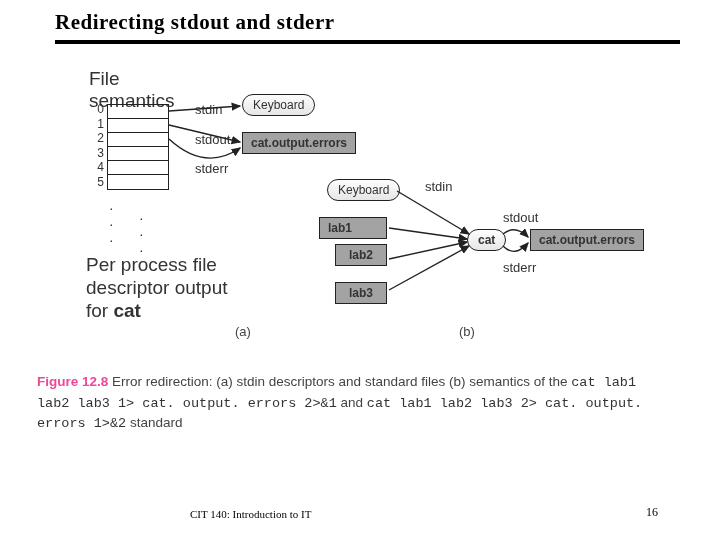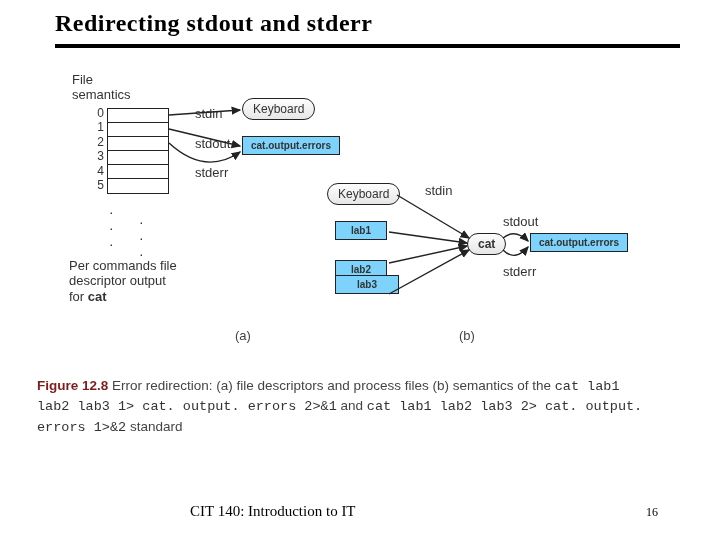--- a/index.html
+++ b/index.html
@@ -9,40 +9,40 @@
     background: #fff;
     font-family: Georgia, 'Times New Roman', serif;
     color: #000;
   }
   .slide {
     position: relative;
     width: 720px; height: 540px;
     padding: 10px 40px 0 55px;
   }
   .title {
-    font-size: 24px;
+    font-size: 21px;
     font-weight: bold;
     line-height: 1.15;
     margin: 0 0 6px 0;
     letter-spacing: 0.5px;
   }
   .title-rule {
     border: none;
     border-top: 4px solid #000;
     margin: 0 0 18px 0;
   }
   .figure {
     position: relative;
     width: 615px;
     height: 300px;
     margin-left: -18px;
     font-family: Arial, Helvetica, sans-serif;
     color: #333;
   }
-  .figure .lbl { position: absolute; font-size: 13px; }
+  .figure .lbl { position: absolute; font-size: 19px; margin-left: 17px; }
   .figure .fd-label { left: 35px; top: 6px; }
   .figure .fd-table {
     position: absolute; left: 70px; top: 42px;
     border: 1.5px solid #222;
   }
   .figure .fd-table .row {
     width: 60px; height: 14px; border-bottom: 1px solid #222;
   }
   .figure .fd-table .row:last-child { border-bottom: none; }
   .figure .fd-nums { position: absolute; left: 55px; top: 40px; font-size: 12px; line-height: 14.5px; text-align: right; width: 12px; }
@@ -54,45 +54,45 @@
     border: 1.5px solid #222;
     border-radius: 11px;
     padding: 3px 10px;
     font-size: 12px;
     background: linear-gradient(#fdfdfd,#e6e6e6);
   }
   .boxb {
     position: absolute;
     border: 1.5px solid #222;
     padding: 3px 8px;
-    font-size: 10px;
+    font-size: 12px;
     font-weight: bold;
-    background: #7dd3fc;
+    background: #a3a3a3;
   }
   .stream { position: absolute; font-size: 13px; }
   .subcap { position: absolute; font-size: 13px; color: #444; }
 
   svg.arrows { position: absolute; left: 0; top: 0; width: 615px; height: 300px; pointer-events: none; }
 
   .caption {
     margin-top: 10px;
     margin-left: -18px;
     width: 620px;
     font-family: Arial, Helvetica, sans-serif;
     font-size: 13.5px;
     line-height: 1.45;
     color: #444;
   }
-  .caption .bold { font-weight: bold; color: #7f1d1d; }
+  .caption .bold { font-weight: bold; color: #ec4899; }
   .caption .mono { font-family: 'Courier New', monospace; color: #333; }
 
   .footer-left {
     position: absolute;
     left: 190px; bottom: 20px;
-    font-size: 15px;
+    font-size: 11px;
   }
   .footer-right {
     position: absolute;
     right: 62px; bottom: 20px;
     font-size: 12px;
   }
 </style>
 </head>
 <body>
 
@@ -119,38 +119,38 @@
         <div class="row"></div>
         <div class="row"></div>
       <div class="row"></div>
         <div class="row"></div>
         <div class="row"></div>
     </div>
     <div class="dots" style="left:72px; top:138px;">·<br>·<br>·</div>
     <div class="dots" style="left:102px; top:148px;">·<br>·<br>·</div>
 
     <div class="lbl perproc">
-      <span>Per commands file</span><br>
+      <span>Per process file</span><br>
       <span>descriptor output</span><br>
       <span>for </span><b>cat</b>
     </div>
 
     <div class="stream" style="left:158px; top:40px;">stdin</div>
     <div class="stream" style="left:158px; top:70px;">stdout</div>
     <div class="stream" style="left:158px; top:99px;">stderr</div>
 
     <div class="pill" style="left:205px; top:32px;">Keyboard</div>
     <div class="boxb" style="left:205px; top:70px;">cat.output.errors</div>
 
     <div class="subcap" style="left:198px; top:262px;">(a)</div>
 
     <div class="pill" style="left:290px; top:117px;">Keyboard</div>
-    <div class="boxb" style="left:298px; top:155px; width:52px; text-align:center;">lab1</div>
-    <div class="boxb" style="left:298px; top:194px; width:52px; text-align:center;">lab2</div>
-    <div class="boxb" style="left:298px; top:209px; width:64px; text-align:center;">lab3</div>
+    <div class="boxb" style="left:282px; top:155px; width:68px; ">lab1</div>
+    <div class="boxb" style="left:298px; top:182px; width:52px; text-align:center;">lab2</div>
+    <div class="boxb" style="left:298px; top:220px; width:52px; text-align:center;">lab3</div>
 
     <div class="pill" style="left:430px; top:167px; padding:3px 10px; font-weight:bold;">cat</div>
     <div class="boxb" style="left:493px; top:167px;">cat.output.errors</div>
 
     <div class="stream" style="left:388px; top:117px;">stdin</div>
     <div class="stream" style="left:466px; top:148px;">stdout</div>
     <div class="stream" style="left:466px; top:198px;">stderr</div>
 
     <div class="subcap" style="left:422px; top:262px;">(b)</div>
 
@@ -169,18 +169,18 @@
       <line x1="352" y1="166" x2="430" y2="177" stroke="#222" stroke-width="1.4" marker-end="url(#ah)"></line>
       <line x1="352" y1="197" x2="430" y2="180" stroke="#222" stroke-width="1.4" marker-end="url(#ah)"></line>
       <line x1="352" y1="228" x2="432" y2="184" stroke="#222" stroke-width="1.4" marker-end="url(#ah)"></line>
 
       <path d="M466,172 Q478,162 491,175" stroke="#222" stroke-width="1.4" fill="none" marker-end="url(#ah)"></path>
       <path d="M466,184 Q478,196 491,181" stroke="#222" stroke-width="1.4" fill="none" marker-end="url(#ah)"></path>
     </svg>
   </div>
 
   <div class="caption">
-    <span class="bold">Figure 12.8</span><span>  Error redirection: (a) file descriptors and process files (b) semantics of the </span><span class="mono">cat lab1 lab2 lab3 1&gt; cat. output. errors 2&gt;&amp;1</span><span> and </span><span class="mono">cat lab1 lab2 lab3 2&gt; cat. output. errors 1&gt;&amp;2</span><span> standard</span>
+    <span class="bold">Figure 12.8</span><span>  Error redirection: (a) stdin descriptors and standard files (b) semantics of the </span><span class="mono">cat lab1 lab2 lab3 1&gt; cat. output. errors 2&gt;&amp;1</span><span> and </span><span class="mono">cat lab1 lab2 lab3 2&gt; cat. output. errors 1&gt;&amp;2</span><span> standard</span>
   </div>
 
   <div class="footer-left">CIT 140: Introduction to IT</div>
   <div class="footer-right">16</div>
 </div>
 
 </body></html>

